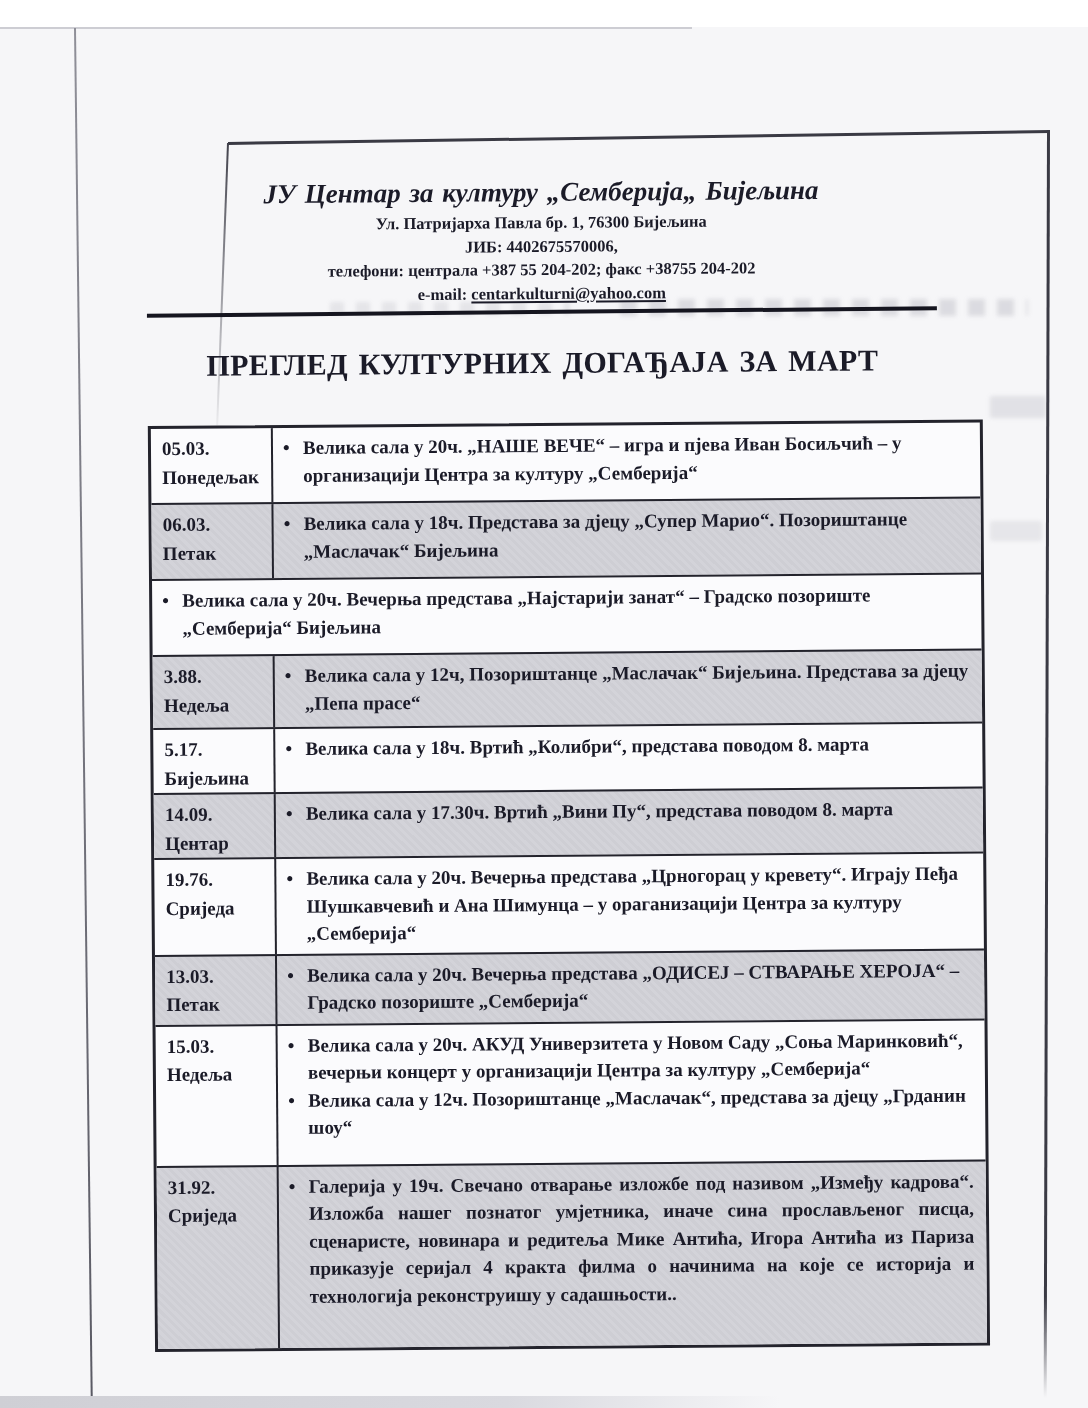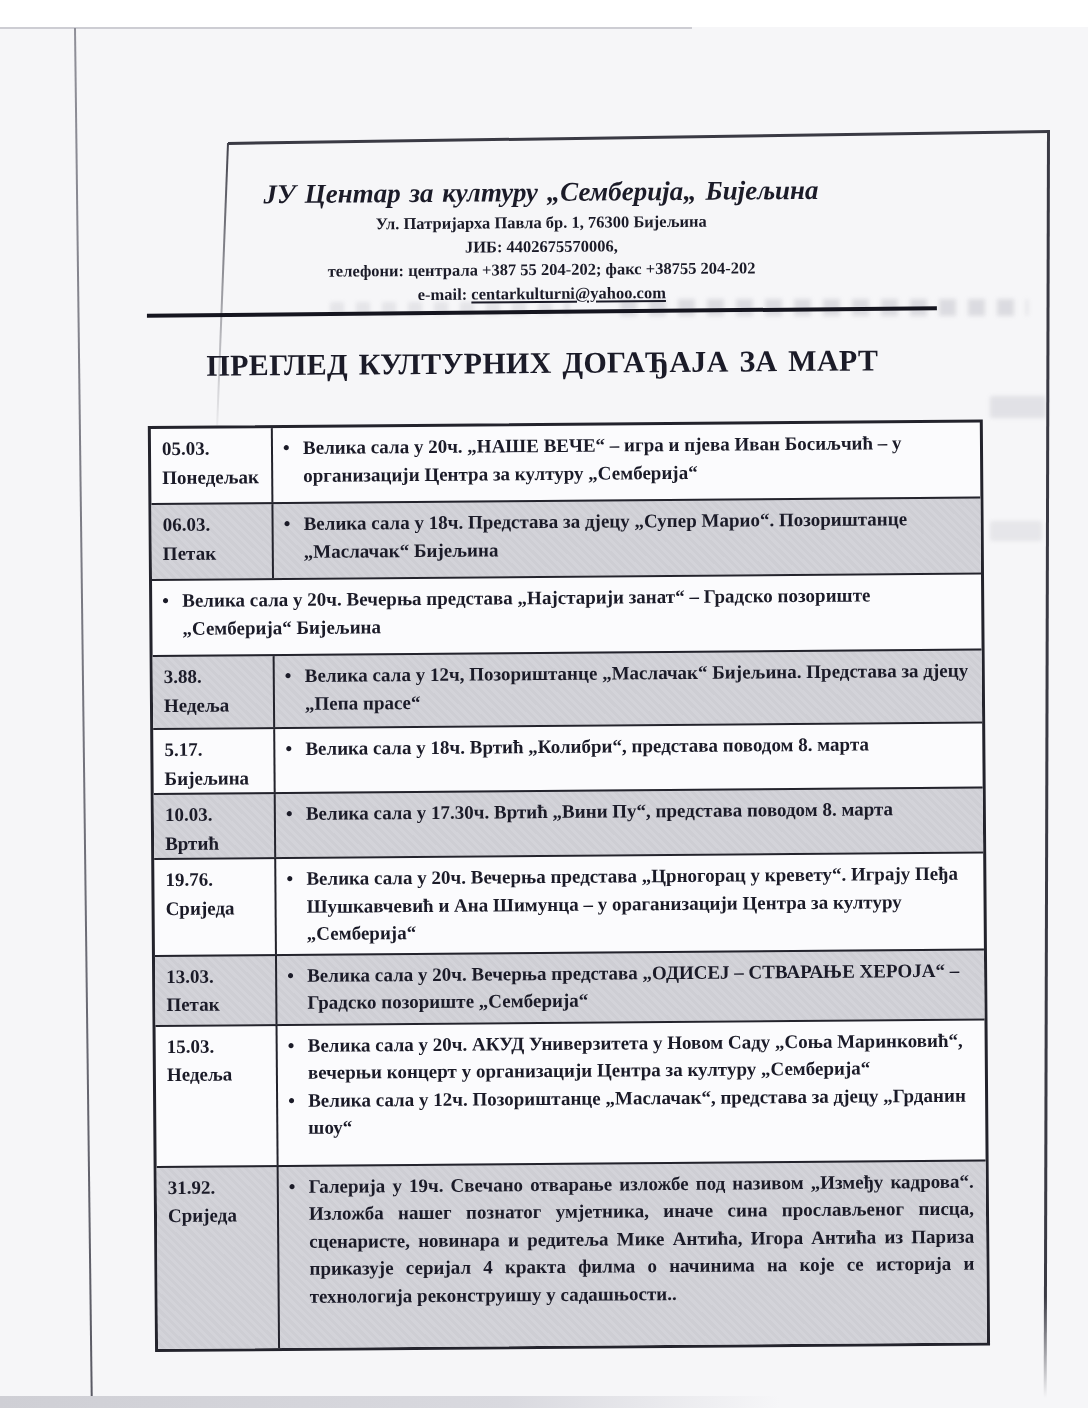--- a/index.html
+++ b/index.html
@@ -161,22 +161,22 @@
           </div>
           <div class="t-content">
             <div class="event">
               <span class="bullet">•</span>
               <span class="event-text">Велика сала у 18ч. Вртић „Колибри“, представа поводом 8. марта</span>
             </div>
           </div>
         </div>
         <div class="t-row shaded" style="min-height: 55px;">
           <div class="t-date">
-            <div>10.03.</div>
-            <div>Вртић</div>
+            <div>14.09.</div>
+            <div>Центар</div>
           </div>
           <div class="t-content">
             <div class="event">
               <span class="bullet">•</span>
               <span class="event-text">Велика сала у 17.30ч. Вртић „Вини Пу“, представа поводом 8. марта</span>
             </div>
           </div>
         </div>
         <div class="t-row" style="min-height: 93px;">
           <div class="t-date">

